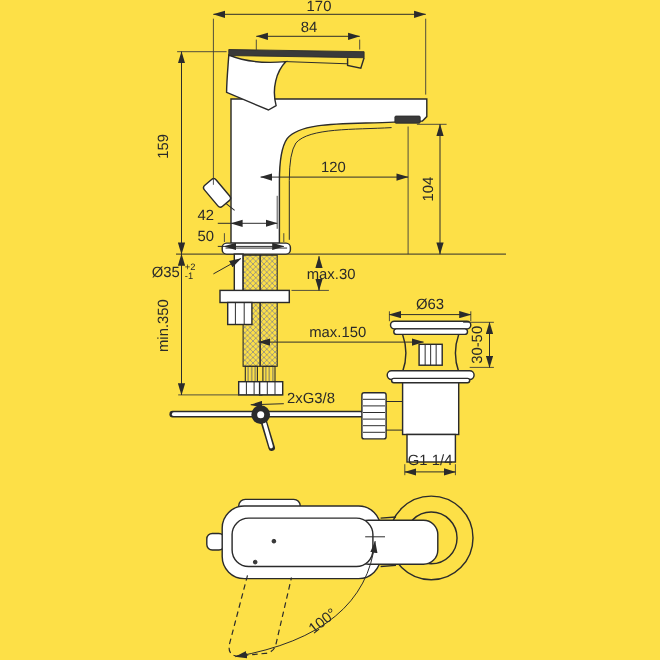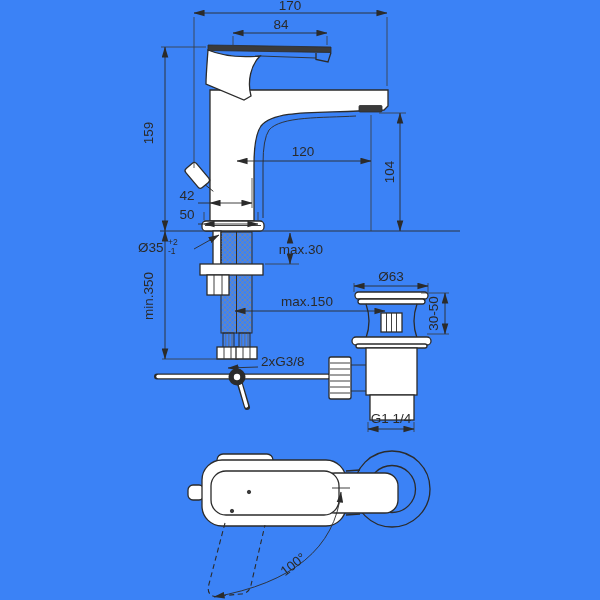--- a/index.html
+++ b/index.html
@@ -1,17 +1,17 @@
 <!DOCTYPE html>
 <html><head>
 <meta charset="utf-8">
 <style>
   html,body{margin:0;padding:0;background:#ffffff;}
   .stage{
-    position:relative;width:600px;height:600px;background:#3b82f6;overflow:hidden;
+    position:relative;width:600px;height:600px;background:#fde047;overflow:hidden;
     font-family:"Liberation Sans", sans-serif;
   }
   svg text{
     font-family:"Liberation Sans", sans-serif;
     fill:#2a2a2a;
   }
   .dimtxt{font-size:13.5px;}
   .toltxt{font-size:8.5px;}
   .outline{fill:#ffffff;stroke:#2b2b2b;stroke-width:1.3;}
   .outline-nf{fill:none;stroke:#2b2b2b;stroke-width:1.3;}

